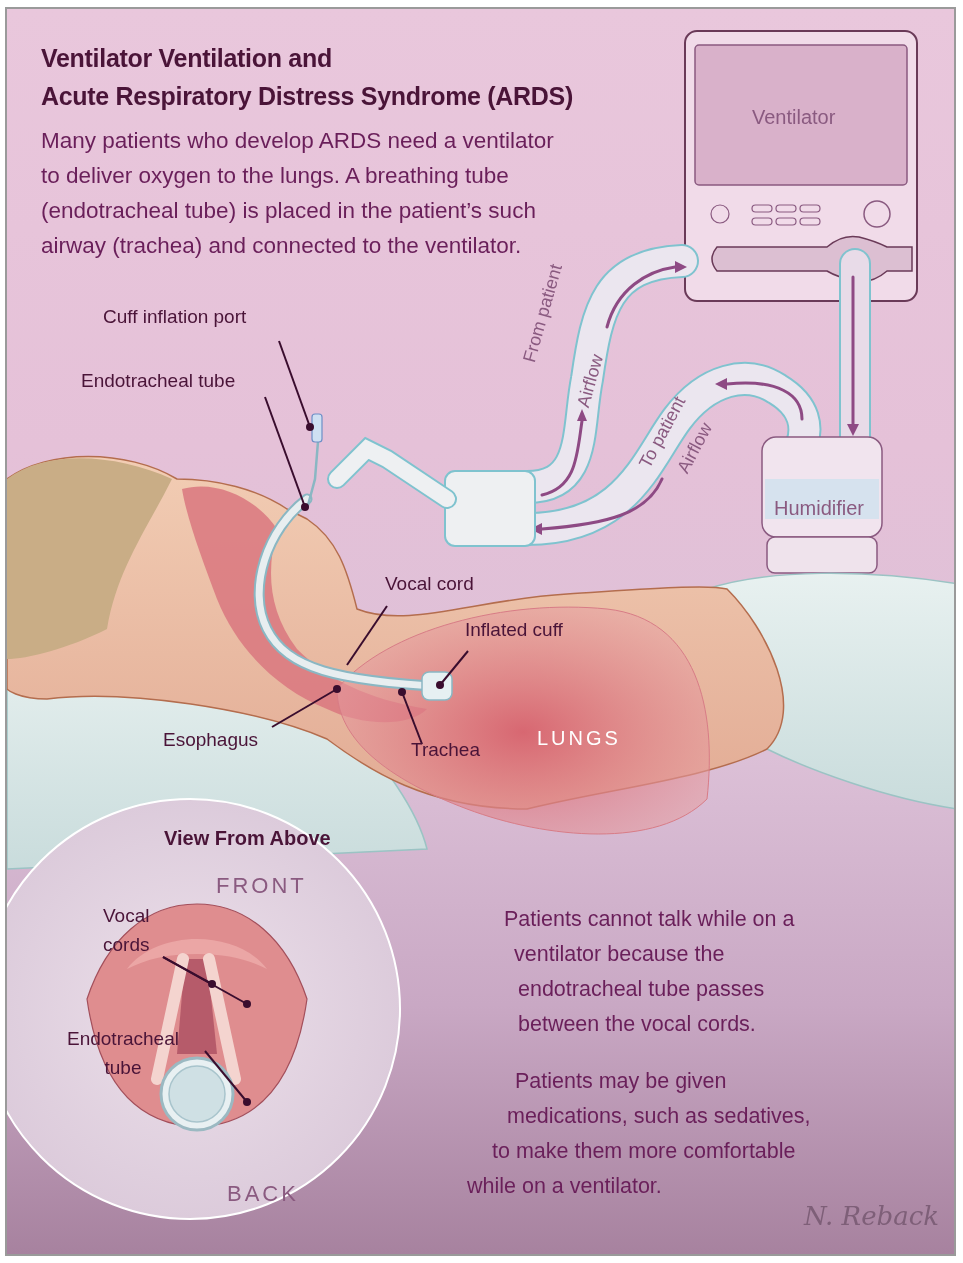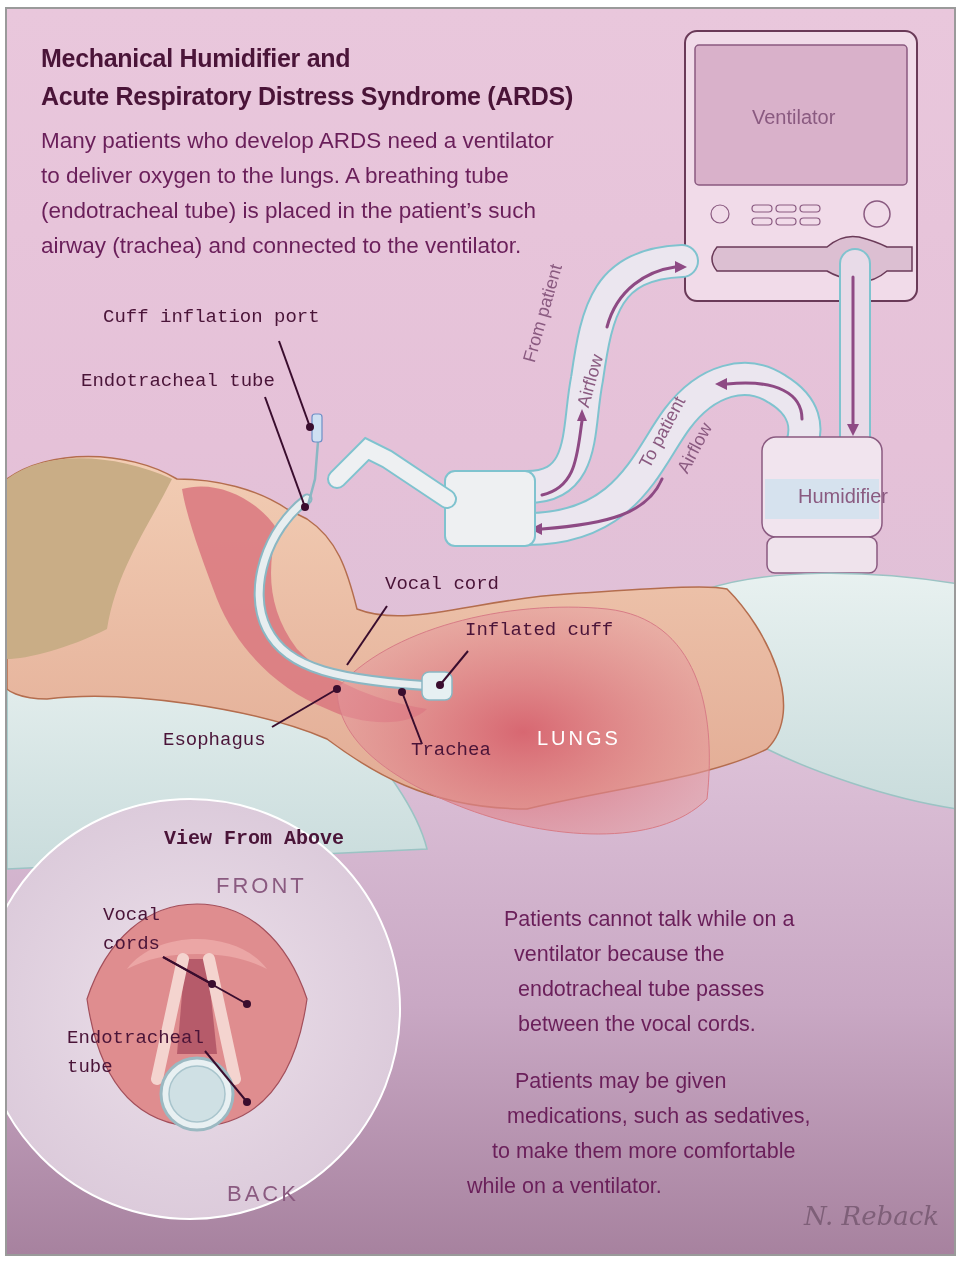--- a/index.html
+++ b/index.html
@@ -6,21 +6,21 @@
   body { width:963px; height:1263px; background:#ffffff; position:relative; overflow:hidden;
          font-family:"DejaVu Sans", sans-serif; }
   .frame { position:absolute; left:5px; top:7px; width:951px; height:1249px;
            border:2px solid #9a9a9a; box-sizing:border-box; overflow:hidden;
            background: linear-gradient(180deg, #e9c7dc 0%, #e5c1d8 35%, #dcc0d7 60%, #c9a8c4 80%, #a7829f 100%); }
   .abs { position:absolute; }
   .title { left:34px; top:30px; font-size:25px; line-height:38px; color:#4a1438; font-weight:bold;
            font-family:"Liberation Sans", sans-serif; letter-spacing:-0.3px; white-space:nowrap; }
   .intro { left:34px; top:114px; font-size:22.5px; line-height:35px; color:#6a1f5a;
            font-family:"Liberation Sans", sans-serif; white-space:nowrap; }
-  .label { font-size:19px; color:#4a1438; font-family:Liberation Mono, monospace; white-space:nowrap; }
+  .label { font-size:19px; color:#4a1438; font-family:Liberation Sans, sans-serif; white-space:nowrap;text-align:center; }
   .device-label { font-size:20px; color:#8a5a80; font-family:"Liberation Sans", sans-serif; white-space:nowrap; }
   .airflow { font-size:18px; color:#8a5a80; font-family:"Liberation Sans", sans-serif; white-space:nowrap; }
   .note { font-size:21.5px; line-height:35px; color:#6a1f5a; font-family:"Liberation Sans", sans-serif; white-space:nowrap; }
   .caps { font-size:22px; letter-spacing:3px; color:#8a5a80; font-family:"Liberation Sans", sans-serif; }
   .sig { font-family:"DejaVu Serif", serif; font-style:italic; font-size:26px; color:#7e5f78; }
   svg { position:absolute; left:0; top:0; }
 </style>
 </head>
 <body>
 
@@ -151,33 +151,33 @@
       </g>
       <g fill="#3a0d2e">
           <circle cx="240" cy="995" r="4"></circle>
           <circle cx="205" cy="975" r="4"></circle>
           <circle cx="240" cy="1093" r="4"></circle>
         </g>
     </g>
   </svg>
 
   <div class="abs title">
-    <div>Mechanical Humidifier and</div>
+    <div>Ventilator Ventilation and</div>
     <div>Acute Respiratory Distress Syndrome (ARDS)</div>
   </div>
 
   <div class="abs intro">
     <div>Many patients who develop ARDS need a ventilator</div>
     <div>to deliver oxygen to the lungs. A breathing tube</div>
     <div>(endotracheal tube) is placed in the patient’s such</div>
     <div>airway (trachea) and connected to the ventilator.</div>
   </div>
 
   <div class="abs device-label" style="left:745px; top:97px;">Ventilator</div>
-  <div class="abs device-label" style="left:767px; top:476px;margin-left:24px;">Humidifier</div>
+  <div class="abs device-label" style="left:767px; top:488px;">Humidifier</div>
 
   <div class="abs airflow" style="left:512px; top:350px; transform:rotate(-74deg); transform-origin:left top;">From patient</div>
   <div class="abs airflow" style="left:566px; top:395px; transform:rotate(-74deg); transform-origin:left top;">Airflow</div>
   <div class="abs airflow" style="left:628px; top:453px; transform:rotate(-62deg); transform-origin:left top;">To patient</div>
   <div class="abs airflow" style="left:666px; top:458px; transform:rotate(-62deg); transform-origin:left top;">Airflow</div>
 
   <div class="abs label" style="left:96px; top:297px;">Cuff inflation port</div>
   <div class="abs label" style="left:74px; top:361px;">Endotracheal tube</div>
   <div class="abs label" style="left:378px; top:564px;">Vocal cord</div>
   <div class="abs label" style="left:458px; top:610px;">Inflated cuff</div>

